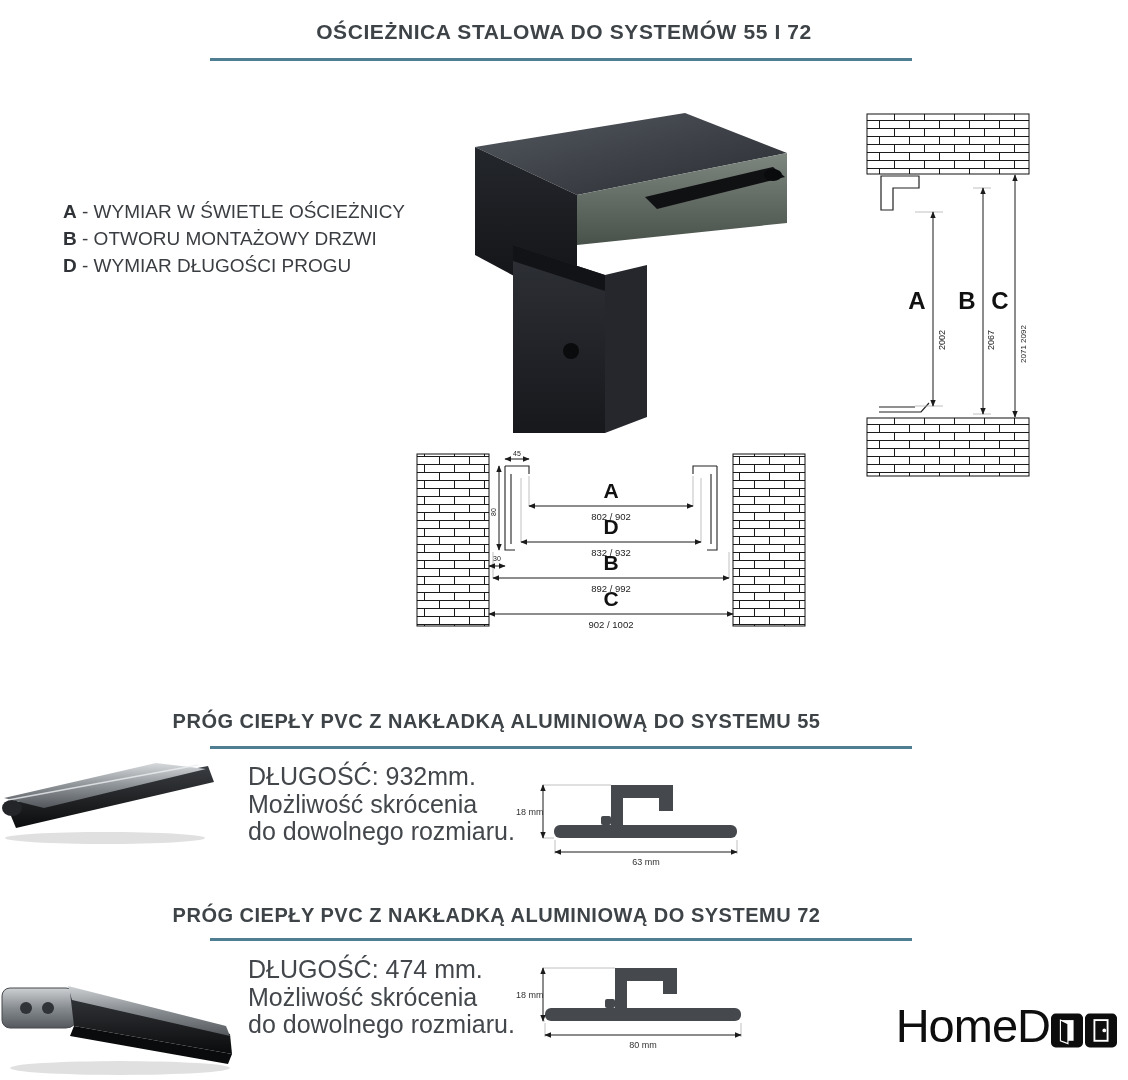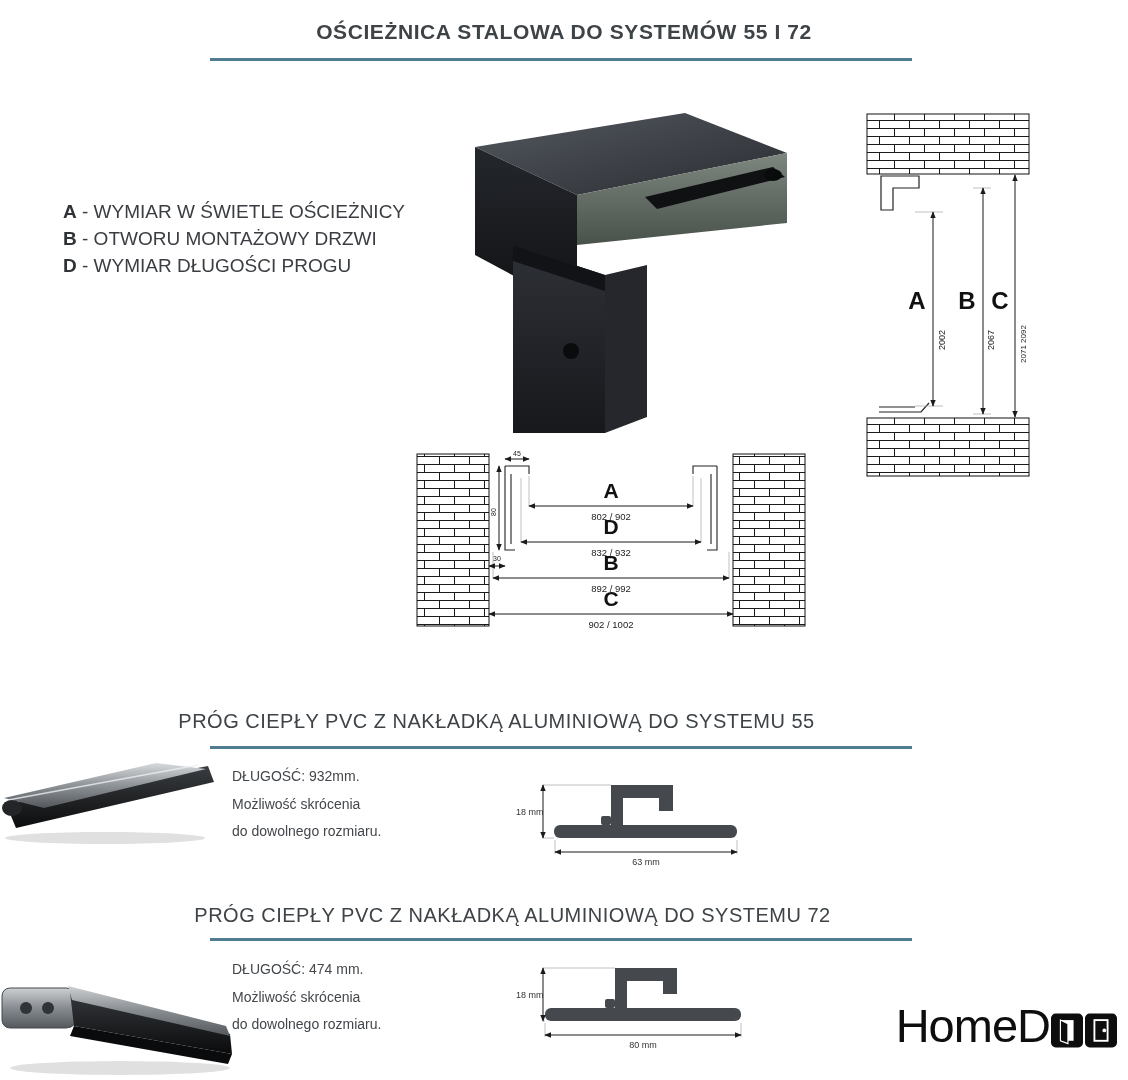--- a/index.html
+++ b/index.html
@@ -12,23 +12,23 @@
     top:20px;left:0;width:1128px;text-align:center;
     font-size:21px;font-weight:bold;letter-spacing:.6px;color:#3d4347;
   }
   .rule{
     left:210px;width:702px;height:3px;background:#4f7d92;
   }
   .legend{top:198px;left:35px;font-size:19px;line-height:27px;color:#3a3d41;margin-left:28px;}
   .legend-row b{font-weight:bold;color:#2f3236;}
   .section-title{
     left:0;width:993px;text-align:center;
-    font-size:20px;font-weight:normal;letter-spacing:.5px;color:#3d4347;
-  }
-  .note-block{font-size:14px;line-height:27.5px;color:#43474b;}
+    font-size:20px;font-weight:bold;letter-spacing:.5px;color:#3d4347;
+  }
+  .note-block{font-size:25px;line-height:27.5px;color:#43474b;margin-left:16px;}
   .logo{
     top:998px;right:10px;display:flex;align-items:center;
     font-size:47px;font-weight:normal;color:#0e0e0e;letter-spacing:-1px;
   }
   .door-icon{margin:0 1px;transform:translateY(4px);}
   svg text{font-family:"Liberation Sans", sans-serif;}
 </style>
 </head>
 <body>
 
@@ -175,21 +175,21 @@
     <rect x="39" y="53" width="183" height="13" rx="6" fill="#45484d"></rect>
     <path d="M96,53 V13 H158 V39 H144 V26 H108 V53 z" fill="#45484d"></path>
     <rect x="86" y="44" width="10" height="9" rx="2" fill="#45484d"></rect>
     <path d="M96,13 H28 M39,66 H28 M40,68 V82 M222,68 V82" stroke="#b0b0b0" stroke-width="0.8" fill="none"></path>
     <line x1="28" y1="13" x2="28" y2="66" stroke="#1b1b1b" stroke-width="1" marker-start="url(#arrT1)" marker-end="url(#arrT1)"></line>
     <text x="1" y="43" font-size="9" fill="#333">18 mm</text>
     <line x1="40" y1="80" x2="222" y2="80" stroke="#1b1b1b" stroke-width="1" marker-start="url(#arrT1)" marker-end="url(#arrT1)"></line>
     <text x="131" y="93" text-anchor="middle" font-size="9" fill="#333">63 mm</text>
   </svg>
 
-  <div class="abs section-title" style="top:904px;padding-left:16px;">PRÓG CIEPŁY PVC Z NAKŁADKĄ ALUMINIOWĄ DO SYSTEMU 72</div>
+  <div class="abs section-title" style="top:904px;">PRÓG CIEPŁY PVC Z NAKŁADKĄ ALUMINIOWĄ DO SYSTEMU 72</div>
   <div class="abs rule" style="top:938px;"></div>
 
   <svg class="abs" style="left:0;top:948px;" width="235" height="130" viewBox="0 0 235 130">
     <defs>
       <linearGradient id="al2" x1="0" y1="0" x2="0" y2="1">
         <stop offset="0" stop-color="#cdd0d3"></stop>
           <stop offset="0.5" stop-color="#878c90"></stop>
           <stop offset="1" stop-color="#55595d"></stop>
       </linearGradient>
       <linearGradient id="dk2" x1="0" y1="0" x2="0" y2="1">

